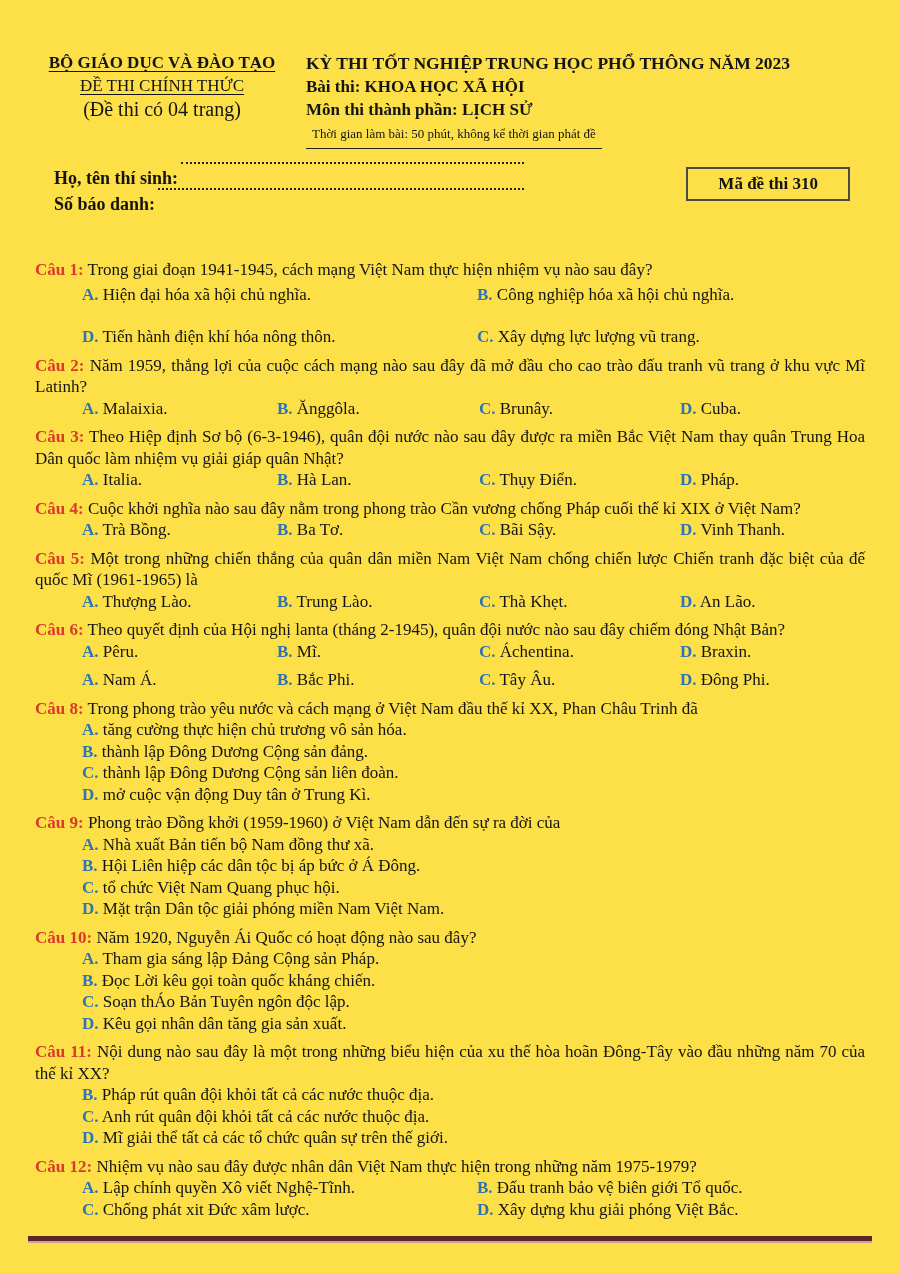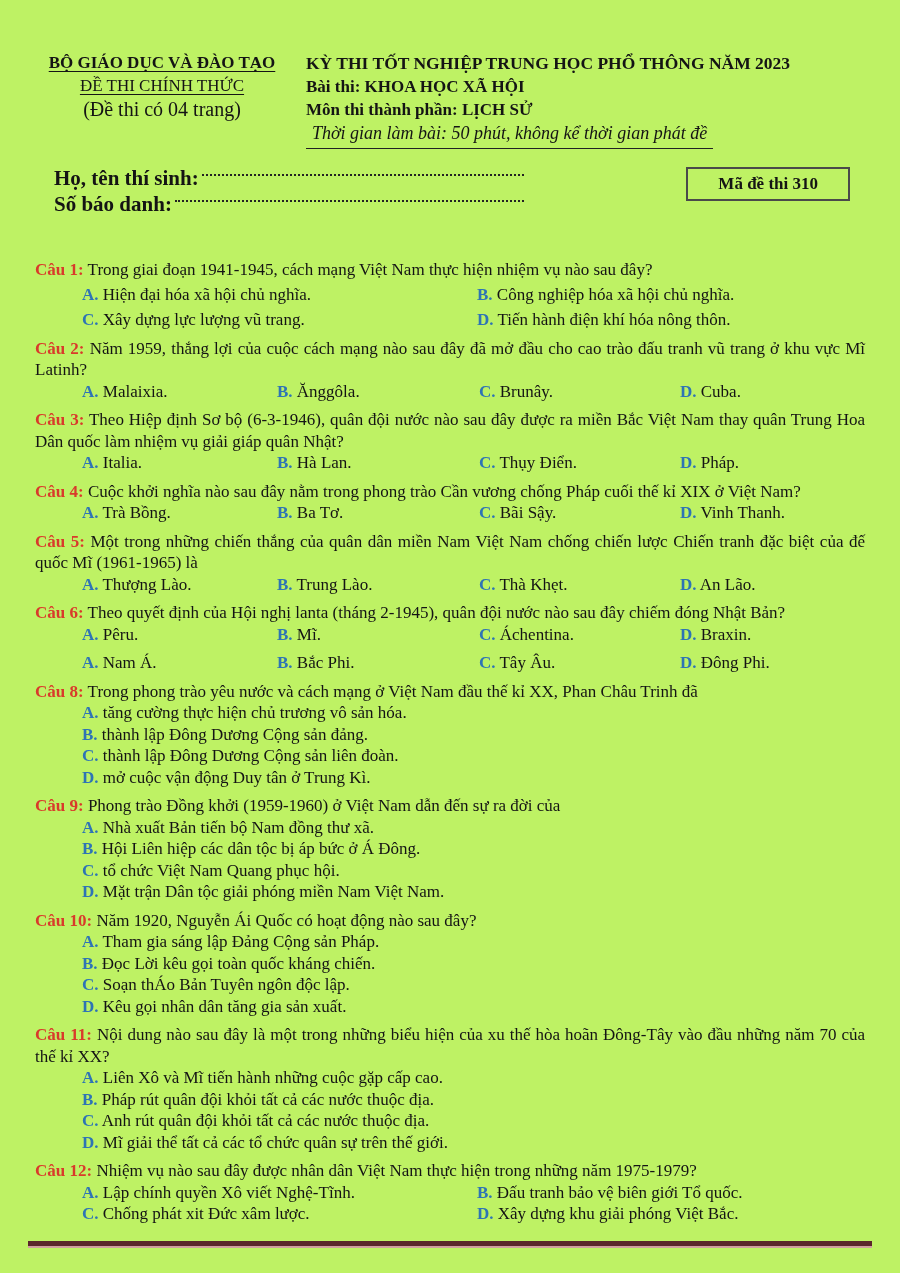--- a/index.html
+++ b/index.html
@@ -14,48 +14,48 @@
   body{
     font-family:"Liberation Serif","DejaVu Serif",serif;
     color:var(--ink);
   }
   .page{
     position:relative;
     width:900px;height:1273px;
     margin:0 auto;
     padding:52px 28px 0 28px;
     overflow:hidden;
-    background:#bef264;
+    background:#fde047;
   }
   
   .header{display:flex;align-items:flex-start;}
   .header-left{width:268px;text-align:center;flex-shrink:0;}
   .header-right{flex:1;text-align:left;padding-left:10px;}
   .org{
     font-weight:bold;font-size:17px;line-height:22px;
     text-decoration:underline;text-underline-offset:3px;
   }
   .official{
     font-size:17px;line-height:23px;
     text-decoration:underline;text-underline-offset:3px;
   }
   .pages-note{font-size:20px;line-height:24px;}
   .exam-title{font-weight:bold;font-size:17.5px;line-height:23px;}
   .exam-subject,.exam-component{font-weight:bold;font-size:17px;line-height:23px;}
-  .exam-duration{font-style:italic;font-size:18px;line-height:25px;}
+  .exam-duration{font-size:13px;line-height:25px;}
   .exam-duration span{
     display:inline-block;border-bottom:1.5px solid #222;padding:0 6px 2px 6px;
   }
   
   .student-row{
     display:flex;align-items:flex-start;
     margin-top:16px;padding-left:26px;
   }
   .student-lines{width:470px;}
-  .student-line{display:flex;align-items:center;font-size:21px;line-height:26px;}
+  .student-line{display:flex;align-items:flex-start;font-size:18px;line-height:26px;}
   .student-line .lbl{font-weight:bold;white-space:nowrap;}
   .dots{
     flex:1;margin-left:3px;
     border-bottom:2px dotted #222;
     transform:translateY(-3px);
   }
   .code-box{
     margin-left:auto;margin-right:22px;margin-top:2px;
     border:2px solid #4a4a4a;
     padding:5px 30px;
@@ -64,21 +64,21 @@
   
   .questions{margin-top:42px;}
   .question{margin:7px;}
   .stem{font-size:17px;line-height:21.5px;text-align:justify;}
   .qnum{color:var(--red);font-weight:bold;}
   .options{padding-left:47px;font-size:17px;line-height:21.5px;}
   .options .letter{color:var(--blue);font-weight:bold;}
   .options.cols4{display:grid;grid-template-columns:195px 202px 201px 1fr;}
   .options.cols2{display:grid;grid-template-columns:395px 1fr;}
   .options.stack .option{display:block;}
-  .options.airy{row-gap:4px;margin:3px 0 2px 0;}
+  .options.airy{row-gap:21px;margin:3px 0 2px 0;}
   
   .bottom-bar{
     margin-top:16px;
     height:1px;background:#fff;
     border-top:5px solid var(--bar-dark);
     border-bottom:2px solid var(--bar-light);
   }
 </style>
 </head>
 <body>
@@ -114,22 +114,22 @@
     </div>
     <div class="code-box">Mã đề thi 310</div>
   </div>
 
   <div class="questions" id="questions">
       <div class="question">
         <p class="stem"><span class="qnum">Câu 1:</span> Trong giai đoạn 1941-1945, cách mạng Việt Nam thực hiện nhiệm vụ nào sau đây?</p>
         <div class="options cols2 airy">
           <div class="option"><span class="letter">A.</span> Hiện đại hóa xã hội chủ nghĩa.</div>
           <div class="option"><span class="letter">B.</span> Công nghiệp hóa xã hội chủ nghĩa.</div>
+          <div class="option"><span class="letter">D.</span> Tiến hành điện khí hóa nông thôn.</div>
           <div class="option"><span class="letter">C.</span> Xây dựng lực lượng vũ trang.</div>
-          <div class="option"><span class="letter">D.</span> Tiến hành điện khí hóa nông thôn.</div>
         </div>
       </div>
       <div class="question">
         <p class="stem"><span class="qnum">Câu 2:</span> Năm 1959, thắng lợi của cuộc cách mạng nào sau đây đã mở đầu cho cao trào đấu tranh vũ trang ở khu vực Mĩ Latinh?</p>
         <div class="options cols4">
           <div class="option"><span class="letter">A.</span> Malaixia.</div>
           <div class="option"><span class="letter">B.</span> Ănggôla.</div>
           <div class="option"><span class="letter">C.</span> Brunây.</div>
           <div class="option"><span class="letter">D.</span> Cuba.</div>
         </div>
@@ -201,21 +201,20 @@
         <div class="options stack">
           <div class="option"><span class="letter">A.</span> Tham gia sáng lập Đảng Cộng sản Pháp.</div>
           <div class="option"><span class="letter">B.</span> Đọc Lời kêu gọi toàn quốc kháng chiến.</div>
           <div class="option"><span class="letter">C.</span> Soạn thÁo Bản Tuyên ngôn độc lập.</div>
           <div class="option"><span class="letter">D.</span> Kêu gọi nhân dân tăng gia sản xuất.</div>
         </div>
       </div>
       <div class="question">
         <p class="stem"><span class="qnum">Câu 11:</span> Nội dung nào sau đây là một trong những biểu hiện của xu thế hòa hoãn Đông-Tây vào đầu những năm 70 của thế kỉ XX?</p>
         <div class="options stack">
-          <div class="option"><span class="letter">A.</span> Liên Xô và Mĩ tiến hành những cuộc gặp cấp cao.</div>
           <div class="option"><span class="letter">B.</span> Pháp rút quân đội khỏi tất cả các nước thuộc địa.</div>
           <div class="option"><span class="letter">C.</span> Anh rút quân đội khỏi tất cả các nước thuộc địa.</div>
           <div class="option"><span class="letter">D.</span> Mĩ giải thể tất cả các tổ chức quân sự trên thế giới.</div>
         </div>
       </div>
       <div class="question">
         <p class="stem"><span class="qnum">Câu 12:</span> Nhiệm vụ nào sau đây được nhân dân Việt Nam thực hiện trong những năm 1975-1979?</p>
         <div class="options cols2">
           <div class="option"><span class="letter">A.</span> Lập chính quyền Xô viết Nghệ-Tĩnh.</div>
           <div class="option"><span class="letter">B.</span> Đấu tranh bảo vệ biên giới Tổ quốc.</div>

